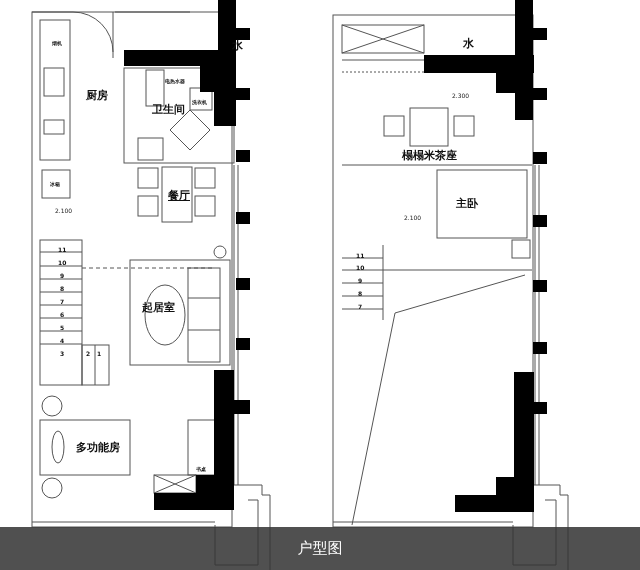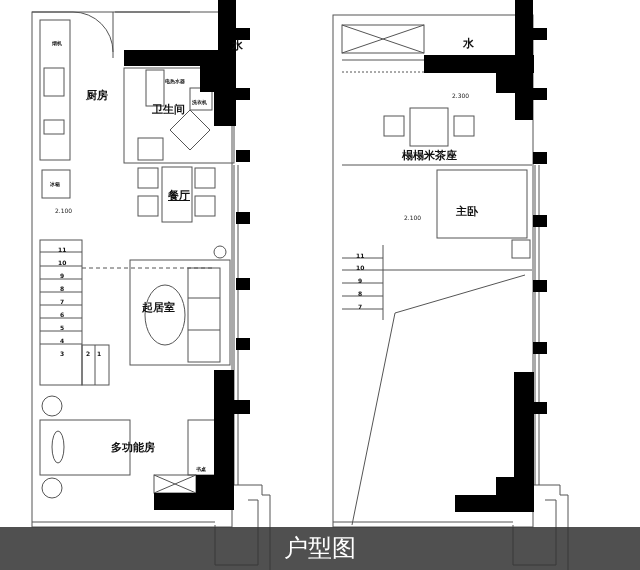--- a/index.html
+++ b/index.html
@@ -2,21 +2,21 @@
 <html><head>
 <meta charset="utf-8">
 <style>
   html, body { margin:0; padding:0; background:#fff; }
   body { width:640px; height:570px; position:relative; overflow:hidden; font-family:"DejaVu Sans", sans-serif; }
   .plan { position:absolute; left:0; top:0; width:640px; height:570px; }
   .lbl { position:absolute; color:#111; font-size:11px; font-weight:bold; white-space:nowrap; }
   .tiny { position:absolute; font-size:5px; color:#111; white-space:nowrap; font-weight:bold; }
   .step { position:absolute; font-size:6px; color:#111; font-weight:bold; }
   .caption-bar { position:absolute; left:0; top:527px; width:640px; height:43px; background:rgba(51,51,51,0.86); }
-  .caption { position:absolute; left:0; top:0; width:640px; height:43px; line-height:43px; text-align:center; color:#fff; font-size:24px; }
+  .caption { position:absolute; left:0; top:0; width:640px; height:43px; line-height:43px; text-align:center; color:#fff; font-size:15px; }
   .elev { position:absolute; font-size:6px; color:#222; }
 </style>
 </head>
 <body>
 
 <div class="plan">
   <svg width="640" height="570" viewBox="0 0 640 570" xmlns="http://www.w3.org/2000/svg">
     <g fill="none" stroke="#555" stroke-width="1">
 
       <rect x="32" y="12" width="200" height="515"></rect>
@@ -142,40 +142,40 @@
   
   <span class="lbl" style="left:232px;top:38px;">水</span>
   <span class="lbl" style="left:86px;top:88px;">厨房</span>
   <span class="lbl" style="left:152px;top:102px;">卫生间</span>
   <span class="tiny" style="left:165px;top:78px;">电热水器</span>
   <span class="tiny" style="left:192px;top:99px;">洗衣机</span>
   <span class="tiny" style="left:52px;top:40px;">烟机</span>
   <span class="tiny" style="left:50px;top:181px;">冰箱</span>
   <span class="lbl" style="left:168px;top:188px;text-decoration:underline;">餐厅</span>
   <span class="lbl" style="left:142px;top:300px;">起居室</span>
-  <span class="lbl" style="left:76px;top:440px;margin-left:35px;">多功能房</span>
+  <span class="lbl" style="left:76px;top:440px;">多功能房</span>
   <span class="tiny" style="left:196px;top:466px;">书桌</span>
   <span class="elev" style="left:55px;top:207px;">2.100</span>
 
   <span class="step" style="left:58px;top:246px;">11</span>
   <span class="step" style="left:58px;top:259px;">10</span>
   <span class="step" style="left:60px;top:272px;">9</span>
   <span class="step" style="left:60px;top:285px;">8</span>
   <span class="step" style="left:60px;top:298px;">7</span>
   <span class="step" style="left:60px;top:311px;">6</span>
   <span class="step" style="left:60px;top:324px;">5</span>
   <span class="step" style="left:60px;top:337px;">4</span>
   <span class="step" style="left:60px;top:350px;">3</span>
   <span class="step" style="left:86px;top:350px;">2</span>
   <span class="step" style="left:97px;top:350px;">1</span>
 
   
   <span class="lbl" style="left:463px;top:36px;">水</span>
   <span class="lbl" style="left:402px;top:148px;text-align:right;">榻榻米茶座</span>
-  <span class="lbl" style="left:456px;top:204px;">主卧</span>
+  <span class="lbl" style="left:456px;top:196px;">主卧</span>
   <span class="elev" style="left:452px;top:92px;">2.300</span>
   <span class="elev" style="left:404px;top:214px;">2.100</span>
 
   <span class="step" style="left:356px;top:252px;">11</span>
   <span class="step" style="left:356px;top:264px;">10</span>
   <span class="step" style="left:358px;top:277px;">9</span>
   <span class="step" style="left:358px;top:290px;">8</span>
   <span class="step" style="left:358px;top:303px;">7</span>
 </div>
 

